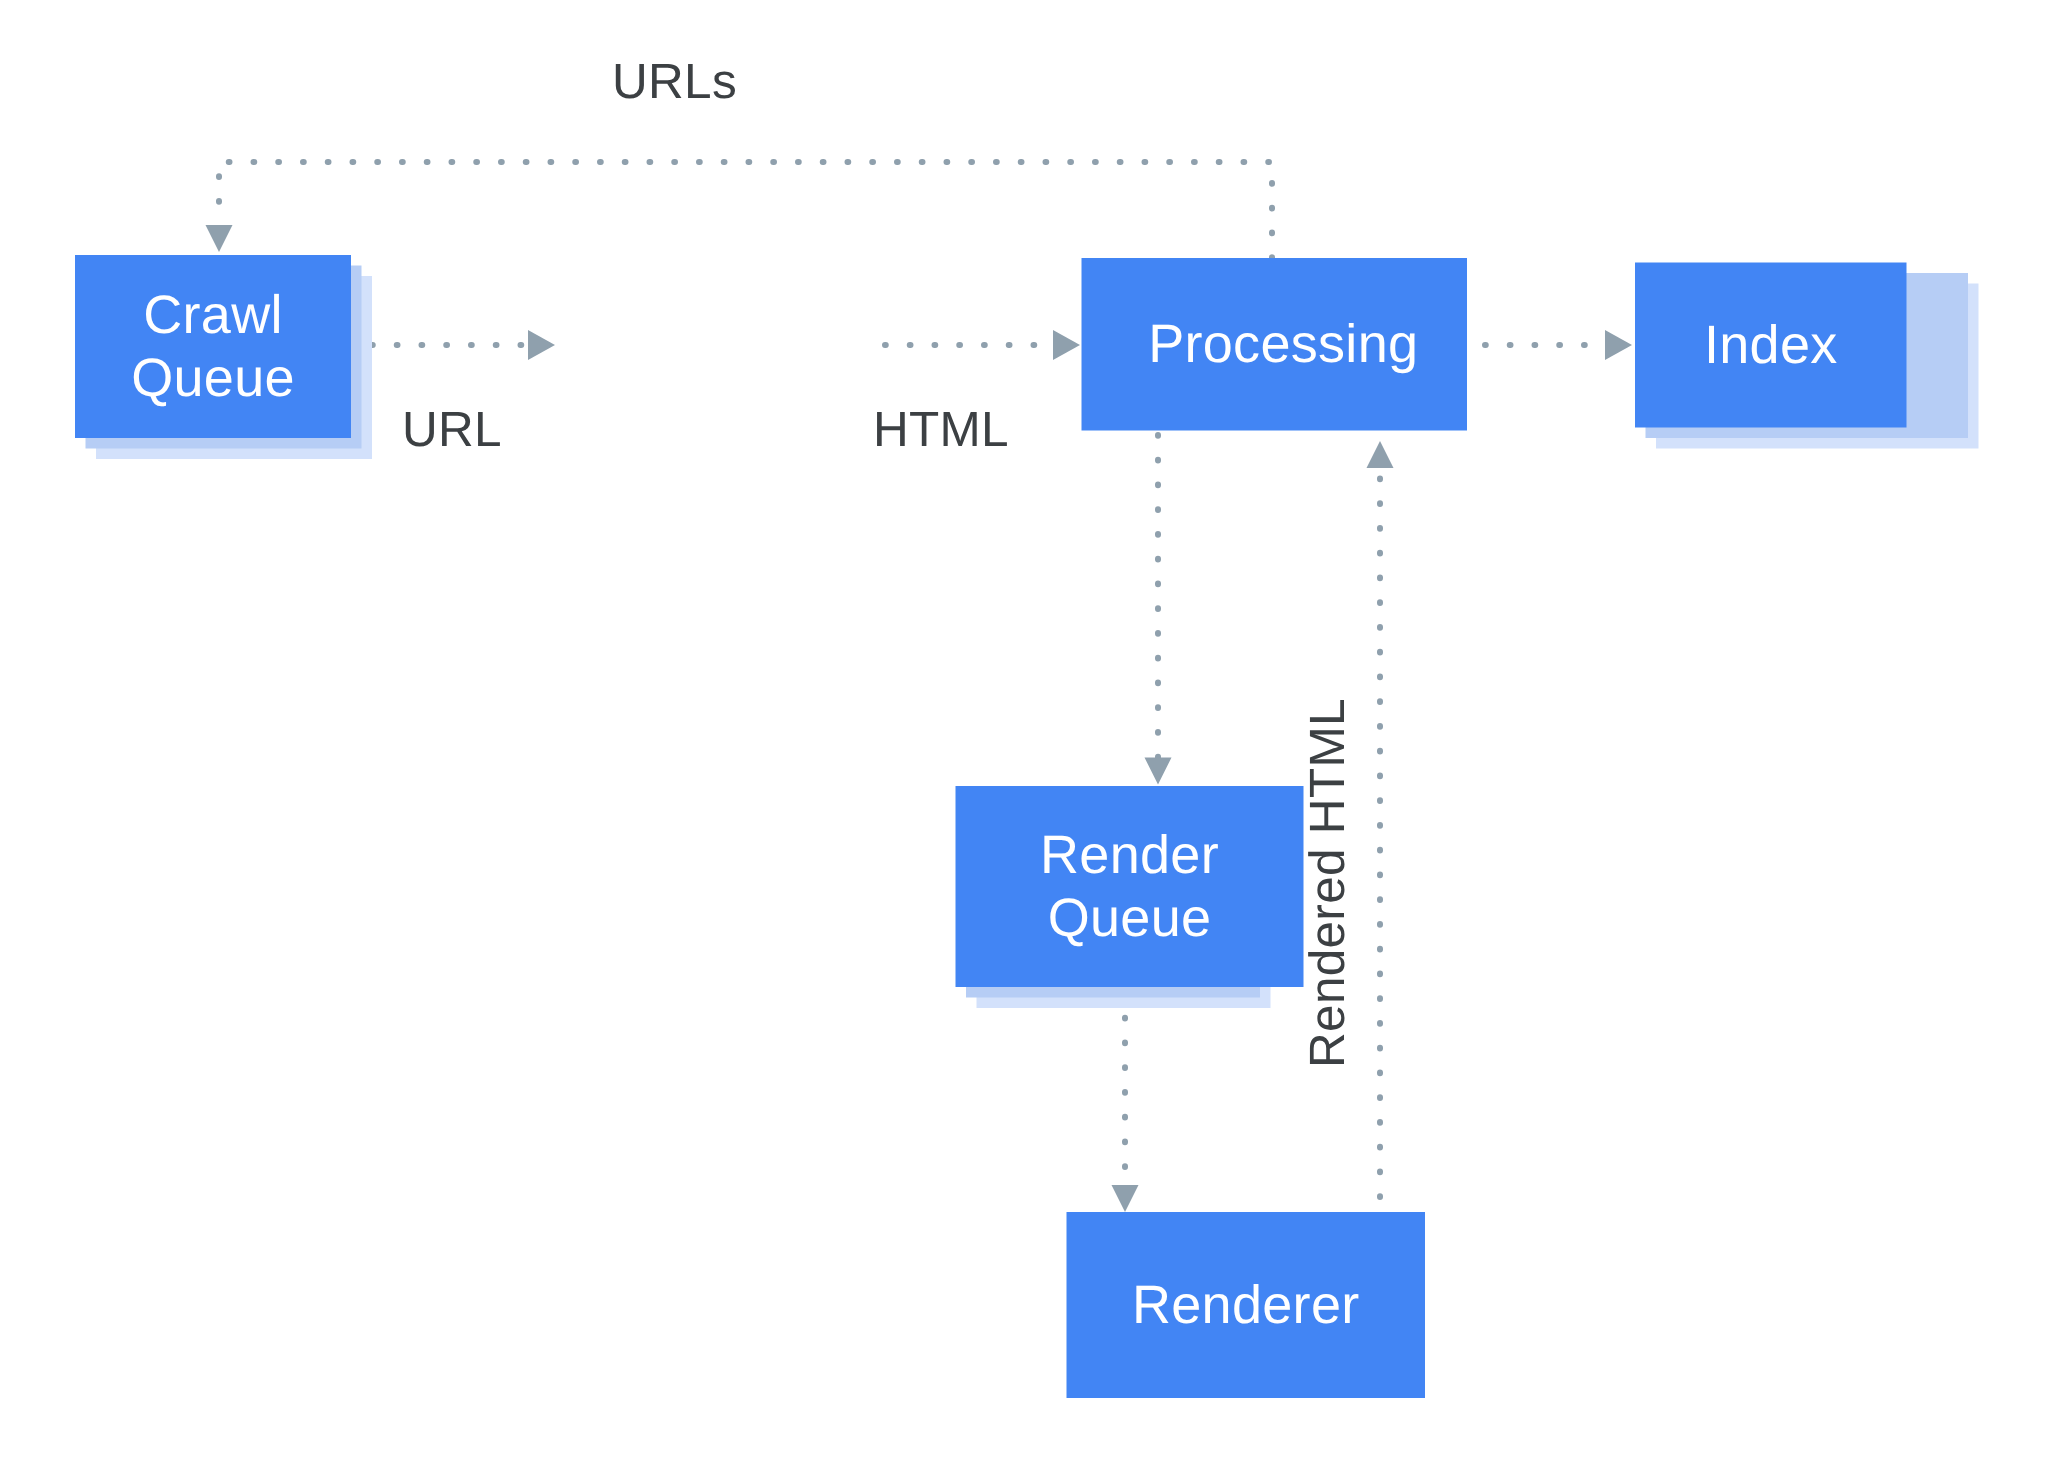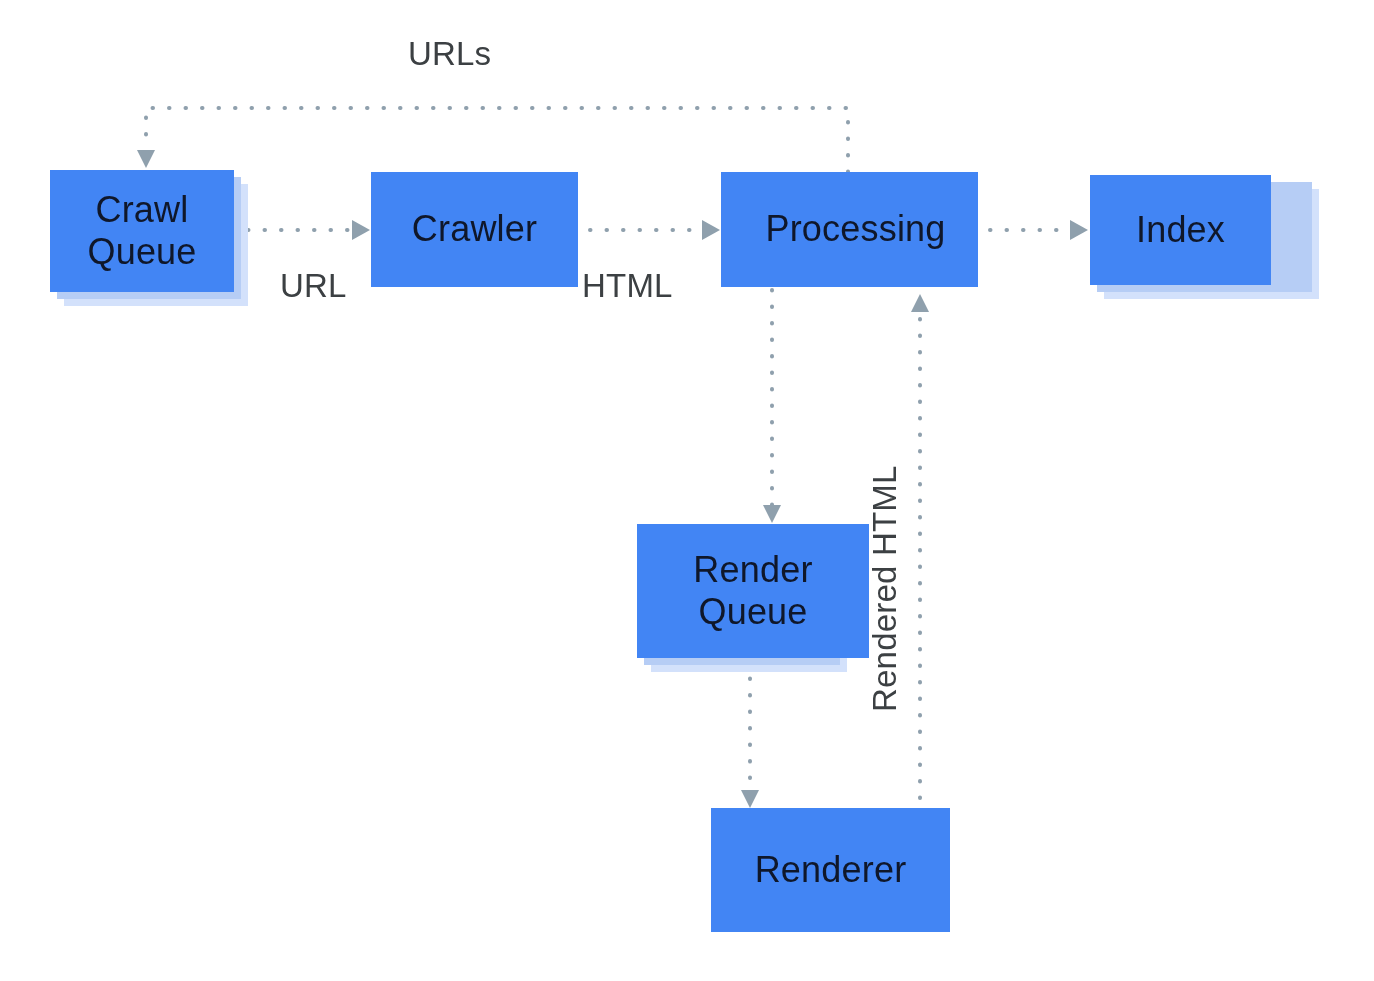--- a/index.html
+++ b/index.html
@@ -19,21 +19,21 @@
     overflow: hidden;
   }
   
   .node {
     position: absolute;
     box-sizing: border-box;
     display: flex;
     align-items: center;
     justify-content: center;
     text-align: center;
-    color: #0f172a;
+    color: #ffffff;
     font-size: 36px;
     font-weight: 400;
     line-height: 1.18;
     letter-spacing: 0.2px;
     z-index: 5;
   }
   .node .node-label { display: block; white-space: pre-line; }
 
   .stack-layer {
     position: absolute;
@@ -118,23 +118,20 @@
     </g>
   </svg>
 
   <div class="stack-layer stack-back" style="left:64px; top:184px; width:184px; height:122px;"></div>
   <div class="stack-layer stack-mid" style="left:57px; top:177px; width:184px; height:122px;"></div>
   <div class="node node-face" style="left:50px; top:170px; width:184px; height:122px;">
     <span class="node-label">Crawl
 Queue</span>
   </div>
 
-  <div class="node node-face" style="left:371px; top:172px; width:207px; height:115px;">
-    <span class="node-label">Crawler</span>
-  </div>
 
   <div class="node node-face" style="left:721px; top:172px; width:257px; height:115px;padding-left:12px;">
     <span class="node-label">Processing</span>
   </div>
 
   <div class="stack-layer stack-back" style="left:1104px; top:189px; width:215px; height:110px;"></div>
   <div class="stack-layer stack-mid" style="left:1097px; top:182px; width:215px; height:110px;"></div>
   <div class="node node-face" style="left:1090px; top:175px; width:181px; height:110px;">
     <span class="node-label">Index</span>
   </div>
@@ -145,19 +142,19 @@
     <span class="node-label">Render
 Queue</span>
   </div>
 
   <div class="node node-face" style="left:711px; top:808px; width:239px; height:124px;">
     <span class="node-label">Renderer</span>
   </div>
 
   <div class="edge-label" style="left:388px; top:35px;margin-left:20px;">URLs</div>
 
-  <div class="edge-label" style="left:280px; top:267px;">URL</div>
+  <div class="edge-label" style="left:268px; top:267px;">URL</div>
 
   <div class="edge-label" style="left:582px; top:267px;">HTML</div>
 
   <div class="edge-label vertical" style="left:866px; top:712px;">Rendered HTML</div>
 
 </div>
 
 </body></html>

